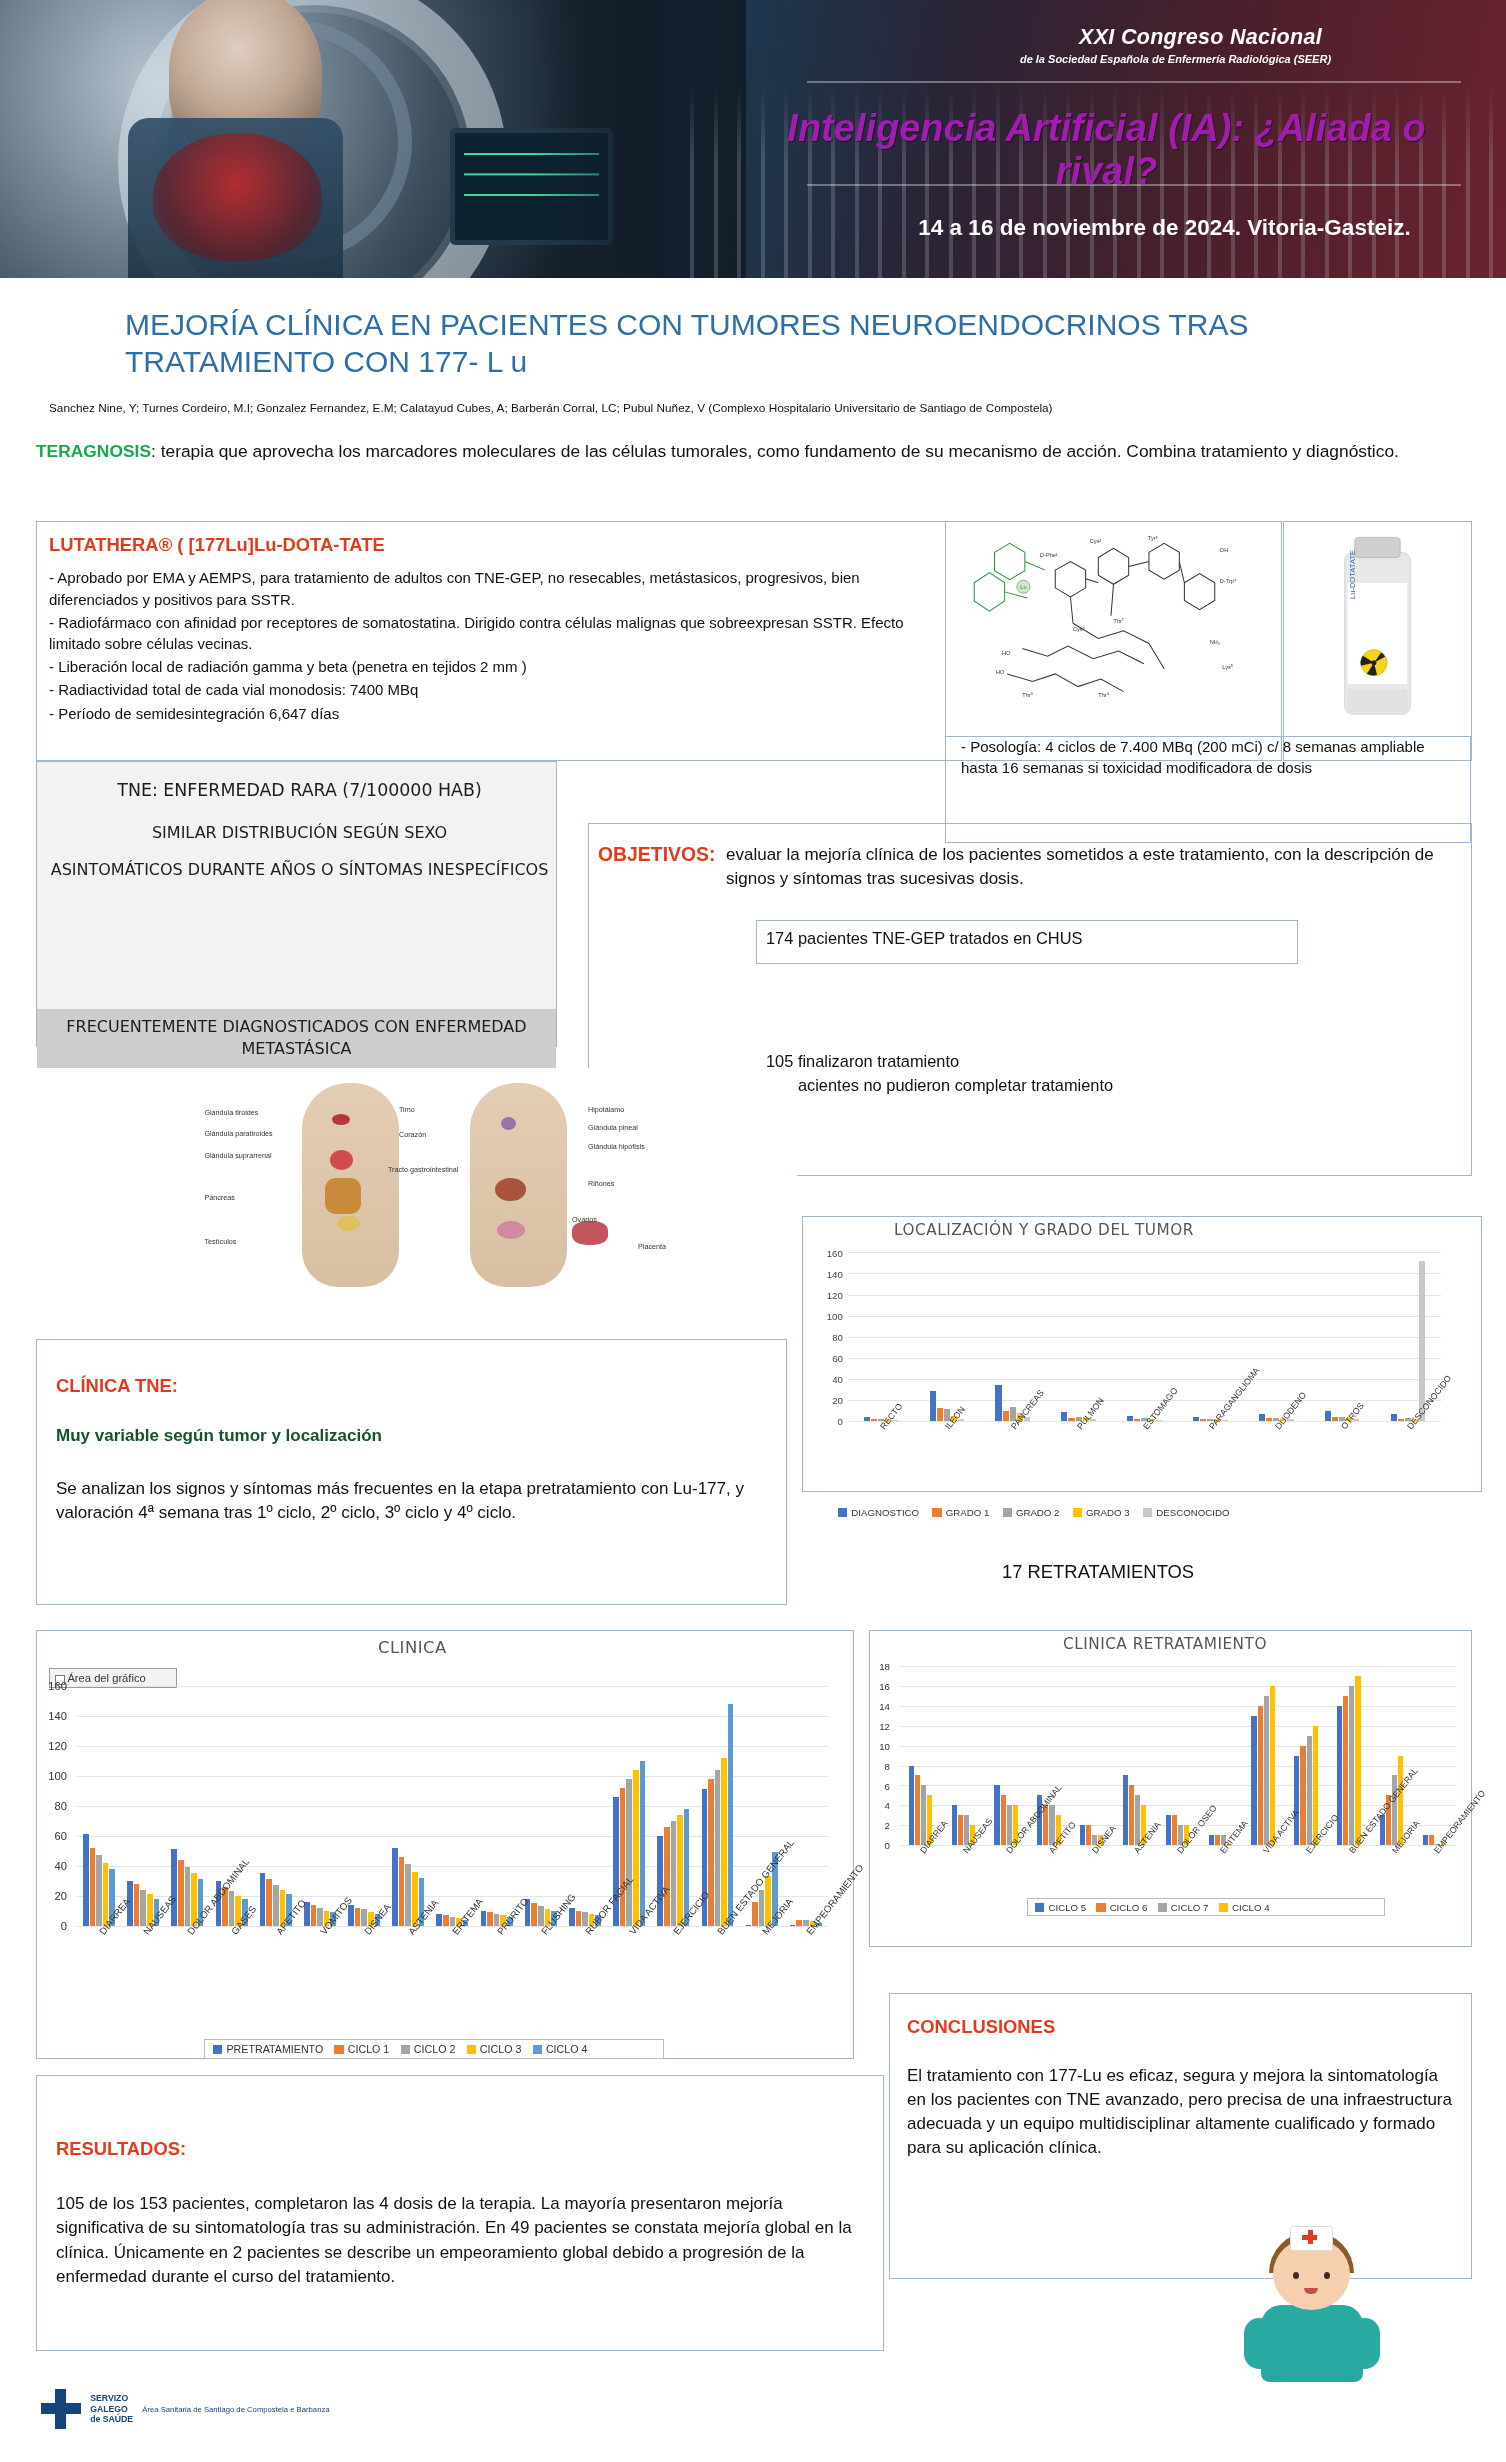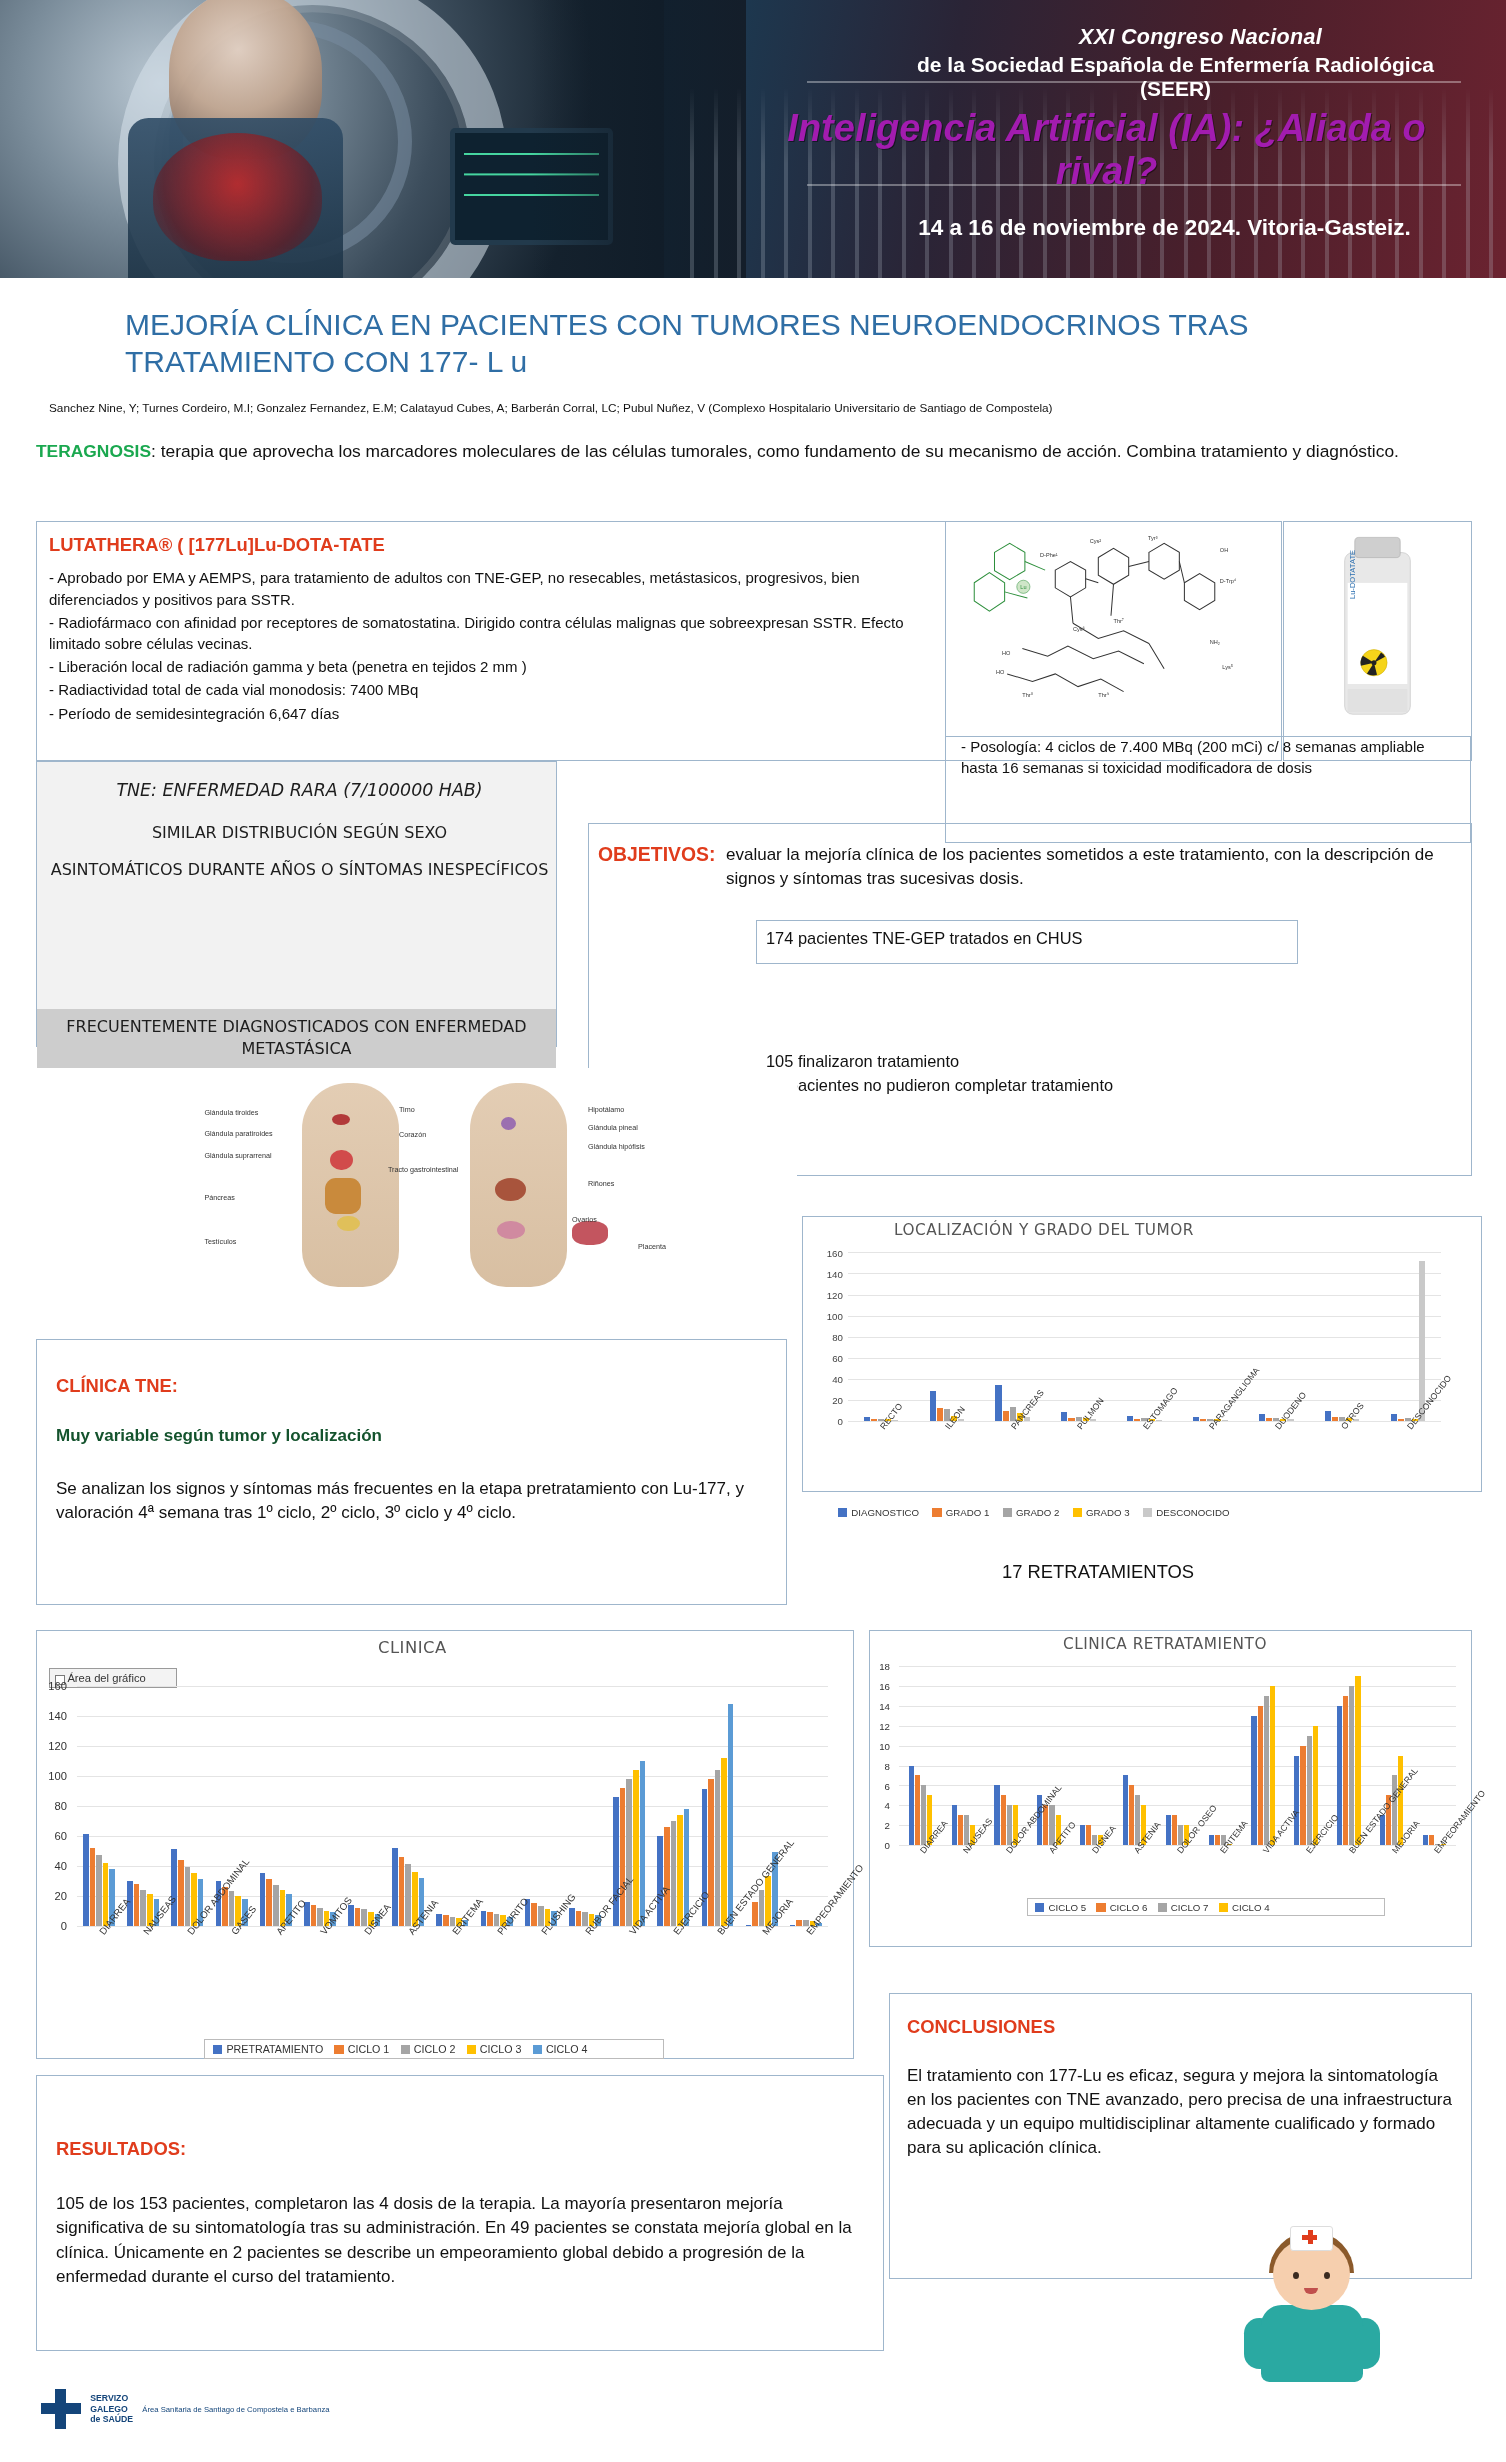--- a/index.html
+++ b/index.html
@@ -25,21 +25,21 @@
      background:linear-gradient(180deg,#2f4c66,#1d3345);opacity:.9;}
   .monitor{position:absolute;left:450px;top:128px;width:153px;height:107px;background:#0e2230;border:5.1px solid #223a4c;border-radius:5.1px;}
   .monitor:after{content:"";position:absolute;left:9.2px;top:20.4px;width:135px;height:2px;background:#46d6a0;box-shadow:0 20.4px 0 #46d6a0,0 41px 0 #46d6a0;}
   .banner-fade{position:absolute;left:531px;top:0;width:215px;height:278px;
      background:linear-gradient(90deg,rgba(16,28,40,0) 0%,rgba(16,28,40,.85) 60%,rgba(20,30,42,1) 100%);}
   .city{position:absolute;left:690px;top:87px;width:817px;height:192px;opacity:.22;
      background:repeating-linear-gradient(90deg,#cbd6e0 0 4.1px,transparent 4.1px 23.5px);
      mask-image:linear-gradient(180deg,transparent,#000 40%);}
   .banner-txt{position:absolute;left:705px;top:0;width:801px;height:278px;color:#fff;}
   .b-line1{position:absolute;left:235px;top:24.5px;width:521px;text-align:center;font-size:21.5px;font-weight:bold;font-style:italic;letter-spacing:0.3px;}
-  .b-line2{position:absolute;left:174px;top:53px;width:593px;text-align:center;font-size:21px;font-weight:bold;}
+  .b-line2{position:absolute;left:174px;top:53px;width:593px;text-align:center;font-size:11px;font-weight:bold;font-style:italic;}
   .b-rule{position:absolute;left:102px;top:81px;width:654px;height:1.5px;background:rgba(255,255,255,.35);}
   .b-title{position:absolute;left:31px;top:107px;width:741px;text-align:center;font-size:38px;font-weight:bold;font-style:italic;
      color:#a21caf;text-shadow:1px 1px 0 rgba(0,0,0,.45);}
   .b-rule2{position:absolute;left:102px;top:184px;width:654px;height:1.5px;background:rgba(255,255,255,.35);}
   .b-date{position:absolute;left:153px;top:215px;width:613px;text-align:center;font-size:22.5px;font-weight:bold;}
 
   
   .title{position:absolute;left:125px;top:307px;width:1277px;color:#2f6ea5;font-size:30px;line-height:1.22;}
   .authors{position:absolute;left:49px;top:401px;width:1415px;font-size:11.8px;color:#111;}
 
@@ -57,21 +57,21 @@
   .lut-body p{margin:0 0 1.5px 0;}
 
   .chem-box{left:945px;top:521px;width:337px;height:240px;}
   .vial-box{left:1283px;top:521px;width:189px;height:240px;}
   .poso-box{left:945px;top:736px;width:526px;height:107px;}
   .poso-txt{position:absolute;left:961px;top:736px;width:496px;font-size:15px;line-height:1.42;color:#111;}
 
   
   .tne-box{left:36px;top:761px;width:521px;height:286px;background:#f2f2f2;}
   .tne-txt{position:absolute;left:49px;top:777px;width:501px;font-family:"DejaVu Sans",sans-serif;font-size:16px;line-height:1.5;color:#1d1d1d;text-align:center;}
-  .tne-txt .h{font-size:17.4px;font-style:italic;}
+  .tne-txt .h{font-size:17.4px;}
   .tne-grey{position:absolute;left:37px;top:1009px;width:519px;height:59px;background:#cdcdcd;}
   .tne-grey span{display:block;padding-top:7.2px;text-align:center;font-family:"DejaVu Sans",sans-serif;font-size:16px;line-height:1.35;color:#1d1d1d;}
 
   
   .obj-box{left:588px;top:823px;width:884px;height:353px;}
   .obj-title{position:absolute;left:598px;top:843px;font-size:19.4px;font-weight:bold;color:#e03c1c;}
   .obj-txt{position:absolute;left:726px;top:843px;width:736px;font-size:17px;line-height:1.4;color:#111;}
   .pat-box{left:756px;top:920px;width:542px;height:44px;}
   .pat-txt{position:absolute;left:766px;top:929px;font-size:16.4px;color:#111;}
   .sexrow{position:absolute;left:756px;top:971px;width:715px;height:61px;display:flex;align-items:center;gap:13.3px;}

